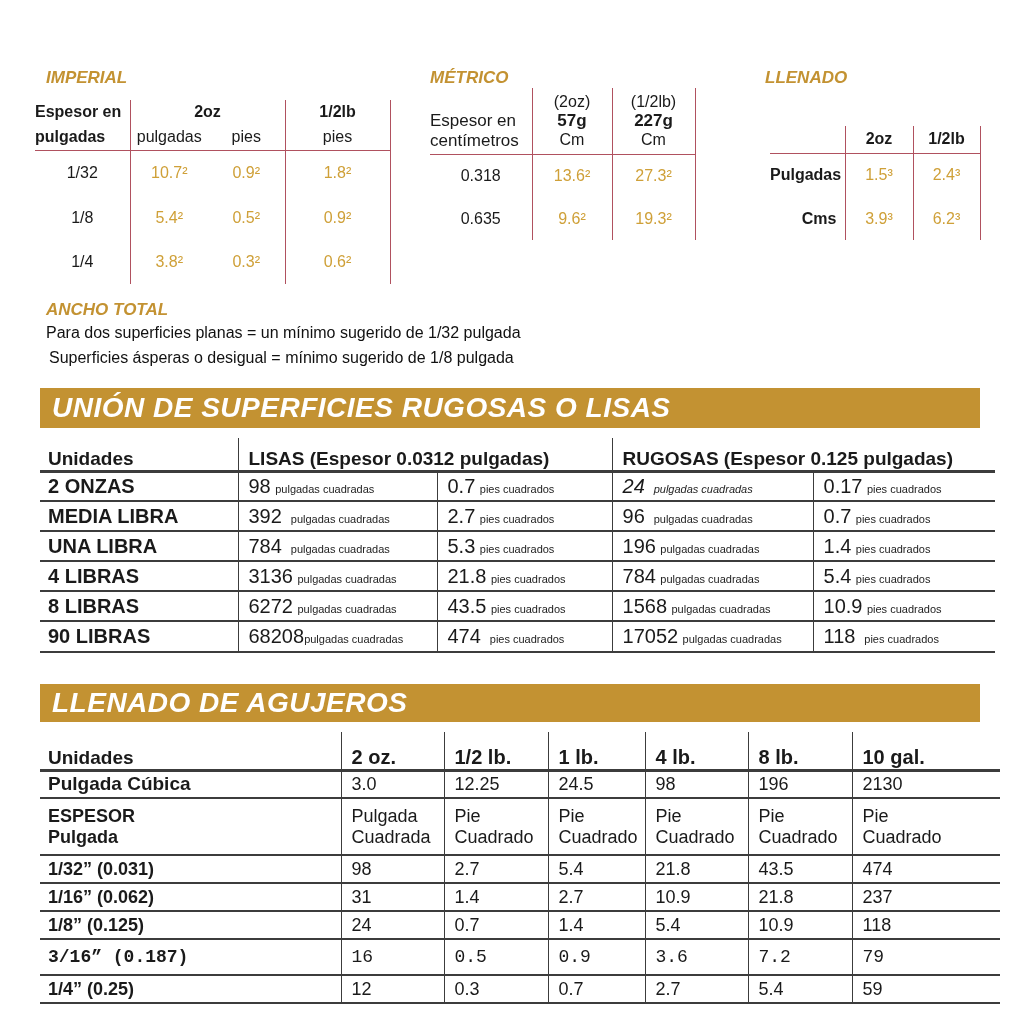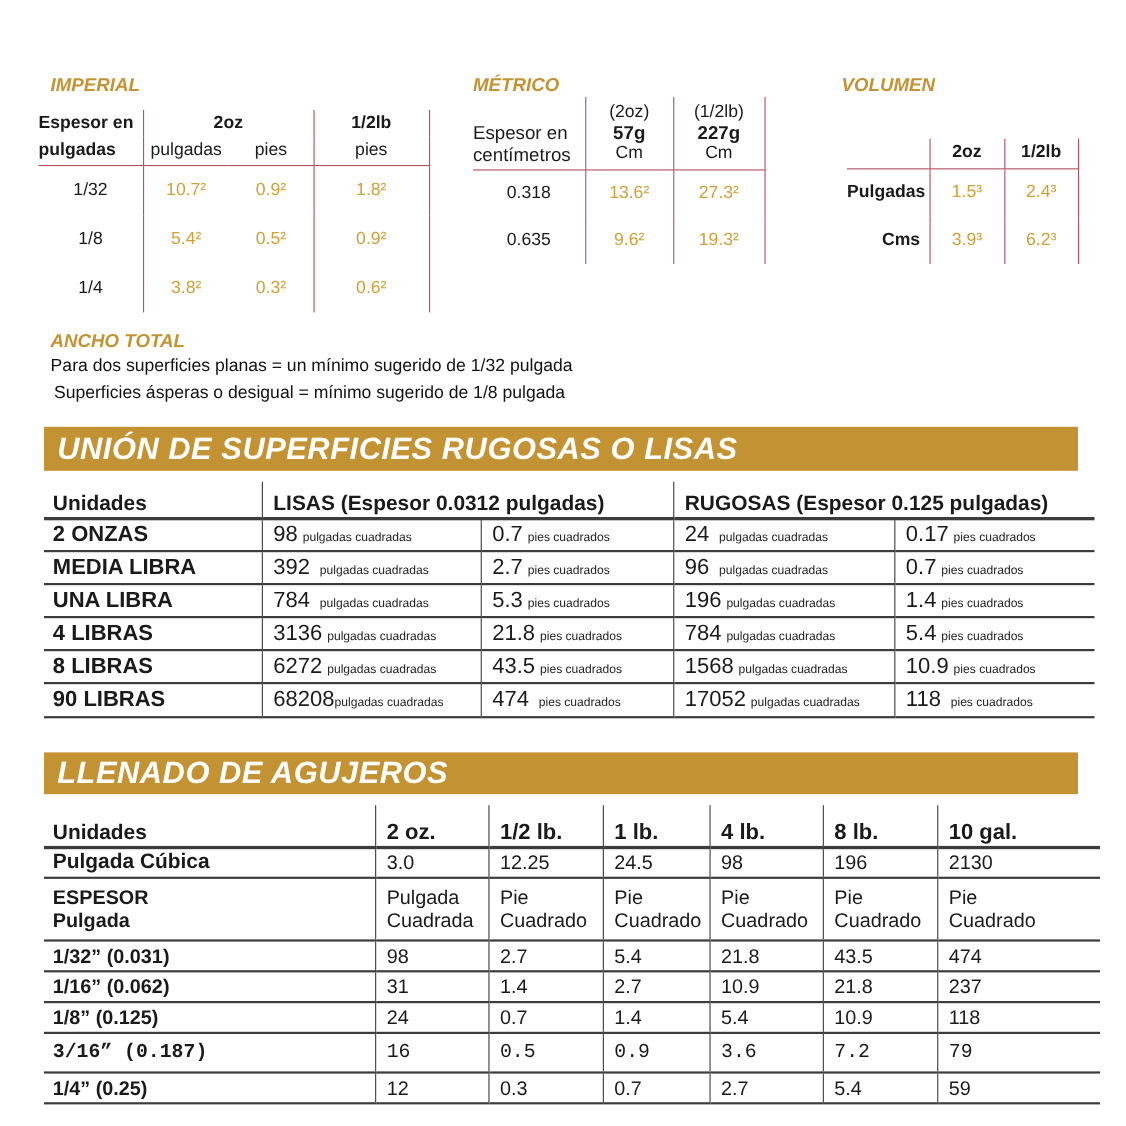--- a/index.html
+++ b/index.html
@@ -43,21 +43,21 @@
   .twoLine .b{font-weight:bold;}
 </style>
 </head>
 <body>
 
 <div class="canvas">
 
 
   <div class="slabel" style="left:46px;top:68px;">IMPERIAL</div>
   <div class="slabel" style="left:430px;top:68px;">MÉTRICO</div>
-  <div class="slabel" style="left:765px;top:68px;">VOLUMEN</div>
+  <div class="slabel" style="left:765px;top:68px;">LLENADO</div>
 
   <table class="t1" style="left:35px;top:100px;width:355px;">
     <colgroup>
         <col style="width:95px">
         <col style="width:78px">
         <col style="width:77px">
         <col style="width:105px">
       </colgroup>
     <tbody>
         <tr style="height:24px;">
@@ -173,21 +173,21 @@
         <tr style="height:33px;">
       <td class="vd hthick u-head" style="padding-left:8px;vertical-align:bottom;">Unidades</td>
       <td class="vd hthick u-head" colspan="2" style="padding-left:10px;vertical-align:bottom;">LISAS (Espesor 0.0312 pulgadas)</td>
       <td class="hthick u-head" colspan="2" style="padding-left:10px;vertical-align:bottom;">RUGOSAS (Espesor 0.125 pulgadas)</td>
     </tr>
 
     <tr style="height:30px;">
       <td class="vd hrow u-label">2 ONZAS</td>
       <td class="vd hrow" style="padding-left:10px;"><span class="u-num">98</span> <span class="u-unit">pulgadas cuadradas</span></td>
       <td class="vd hrow" style="padding-left:10px;"><span class="u-num">0.7</span> <span class="u-unit">pies cuadrados</span></td>
-      <td class="vd hrow" style="padding-left:10px;"><span class="u-num">24</span>&nbsp; <span class="u-unit">pulgadas cuadradas</span></td>
+      <td class="vd hrow" style="padding-left:10px;font-style:italic;"><span class="u-num">24</span>&nbsp; <span class="u-unit">pulgadas cuadradas</span></td>
       <td class="hrow" style="padding-left:10px;"><span class="u-num">0.17</span> <span class="u-unit">pies cuadrados</span></td>
     </tr>
     <tr style="height:30px;">
       <td class="vd hrow u-label">MEDIA LIBRA</td>
       <td class="vd hrow" style="padding-left:10px;"><span class="u-num">392</span>&nbsp; <span class="u-unit">pulgadas cuadradas</span></td>
       <td class="vd hrow" style="padding-left:10px;"><span class="u-num">2.7</span> <span class="u-unit">pies cuadrados</span></td>
       <td class="vd hrow" style="padding-left:10px;"><span class="u-num">96</span>&nbsp; <span class="u-unit">pulgadas cuadradas</span></td>
       <td class="hrow" style="padding-left:10px;"><span class="u-num">0.7</span> <span class="u-unit">pies cuadrados</span></td>
     </tr>
     <tr style="height:30px;">

